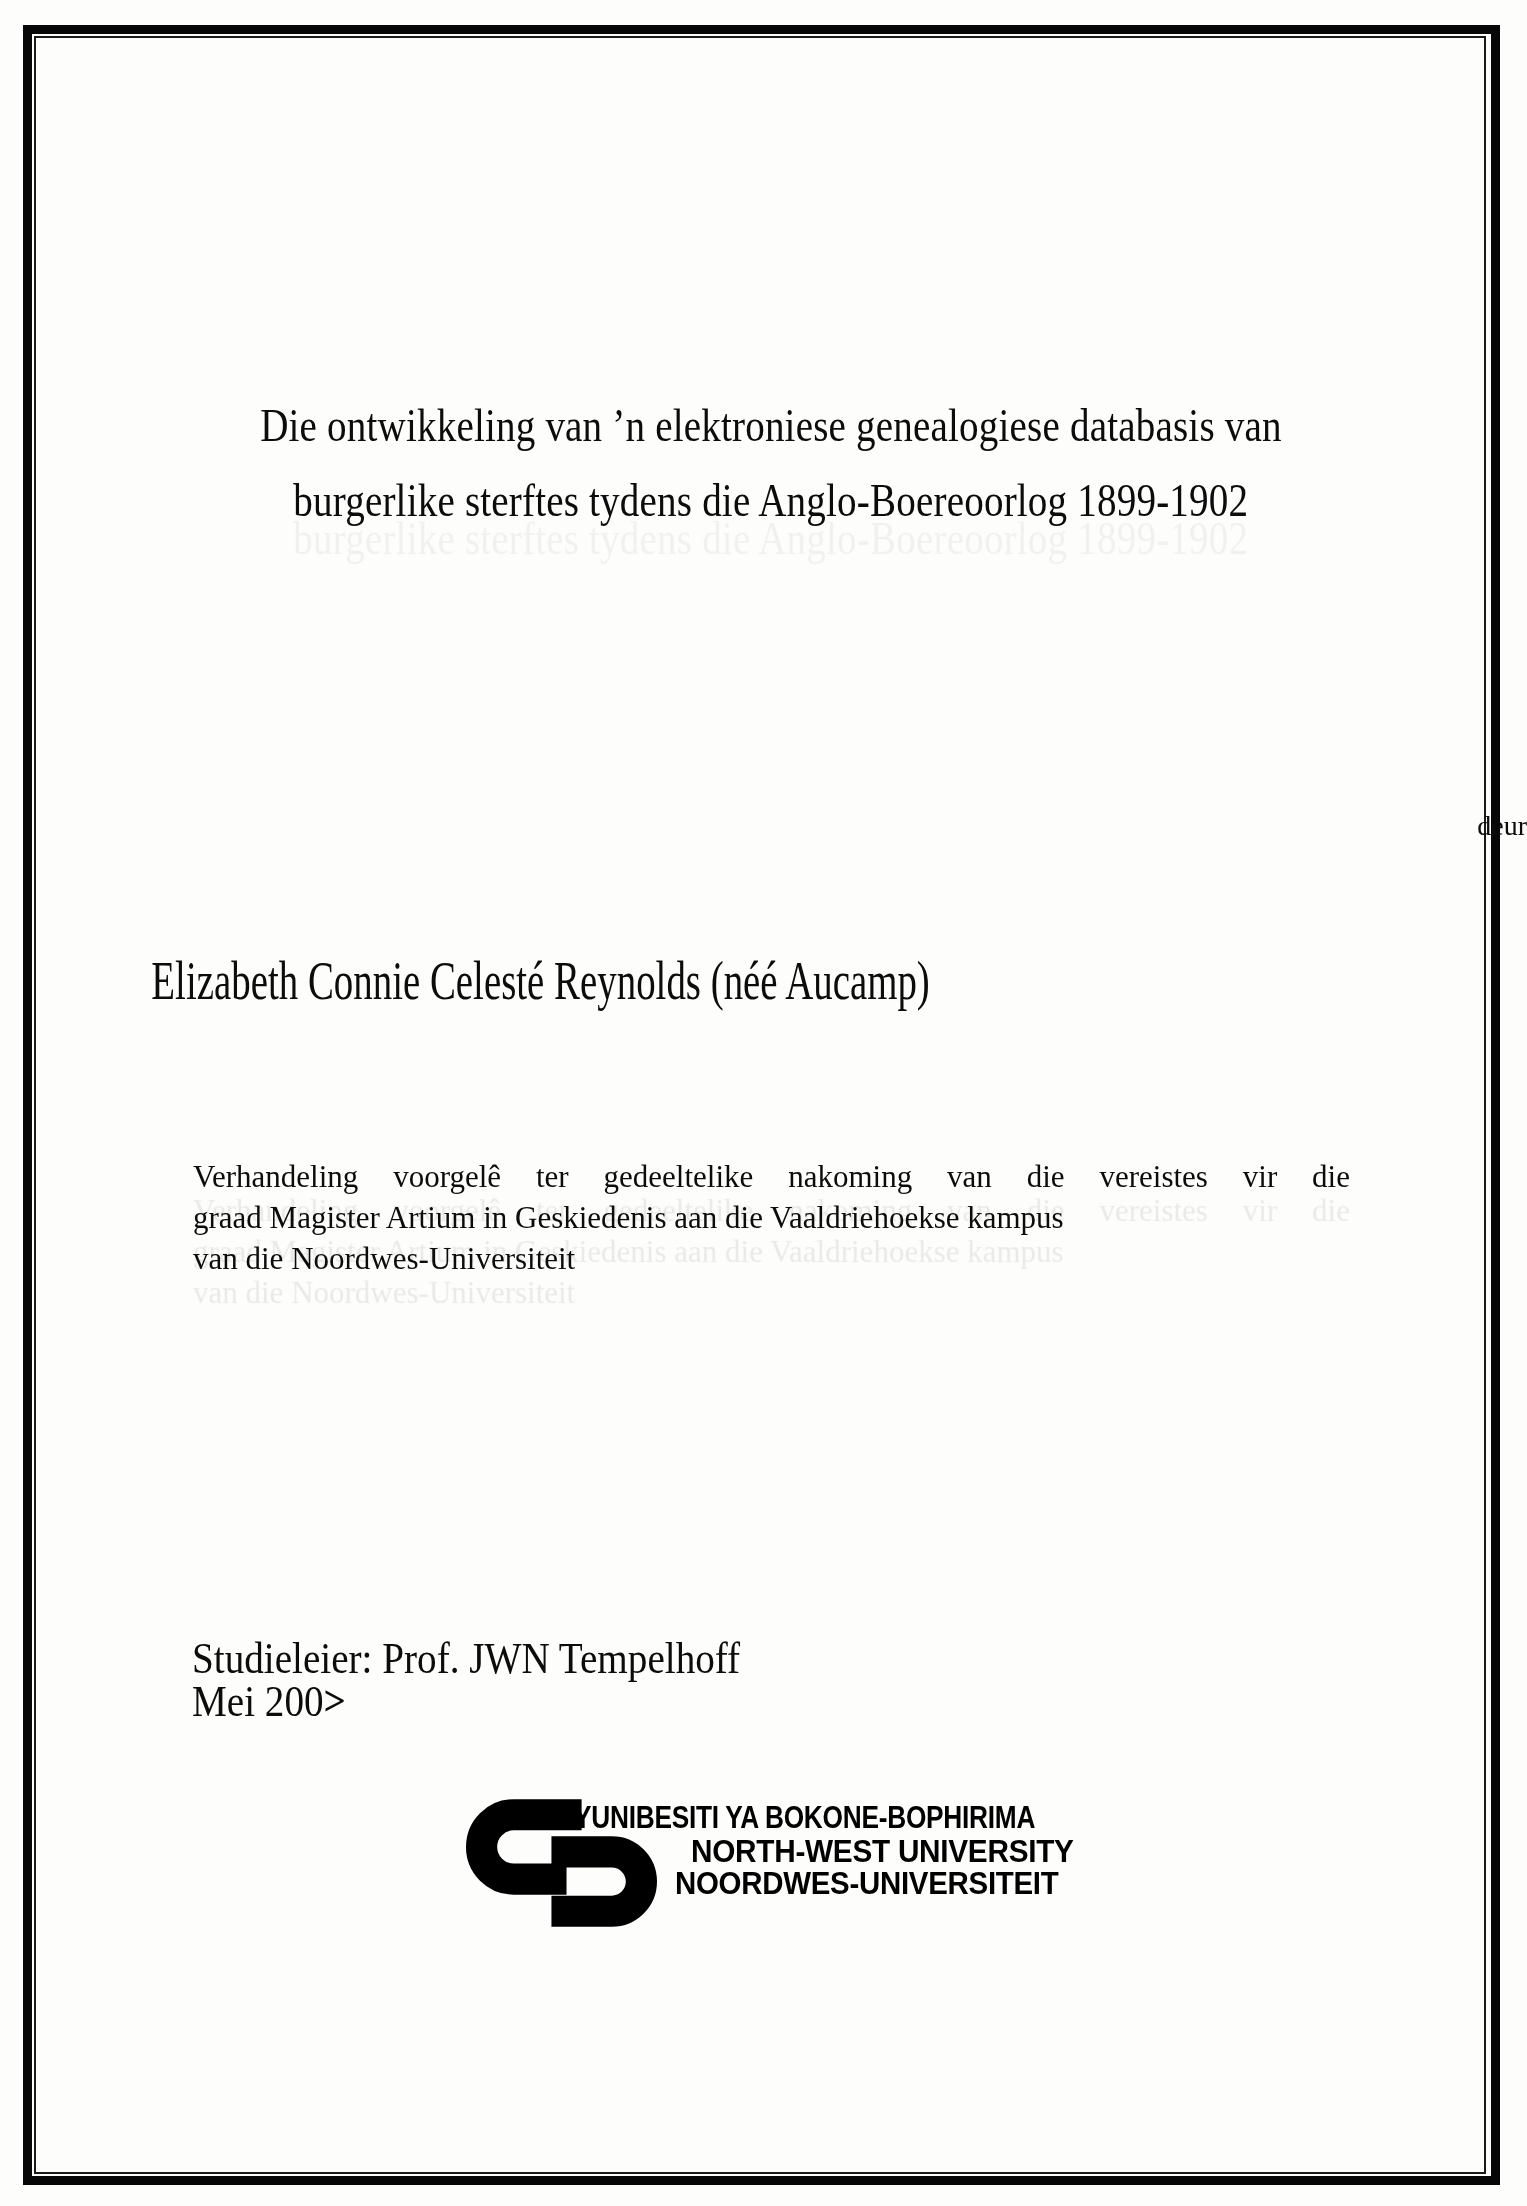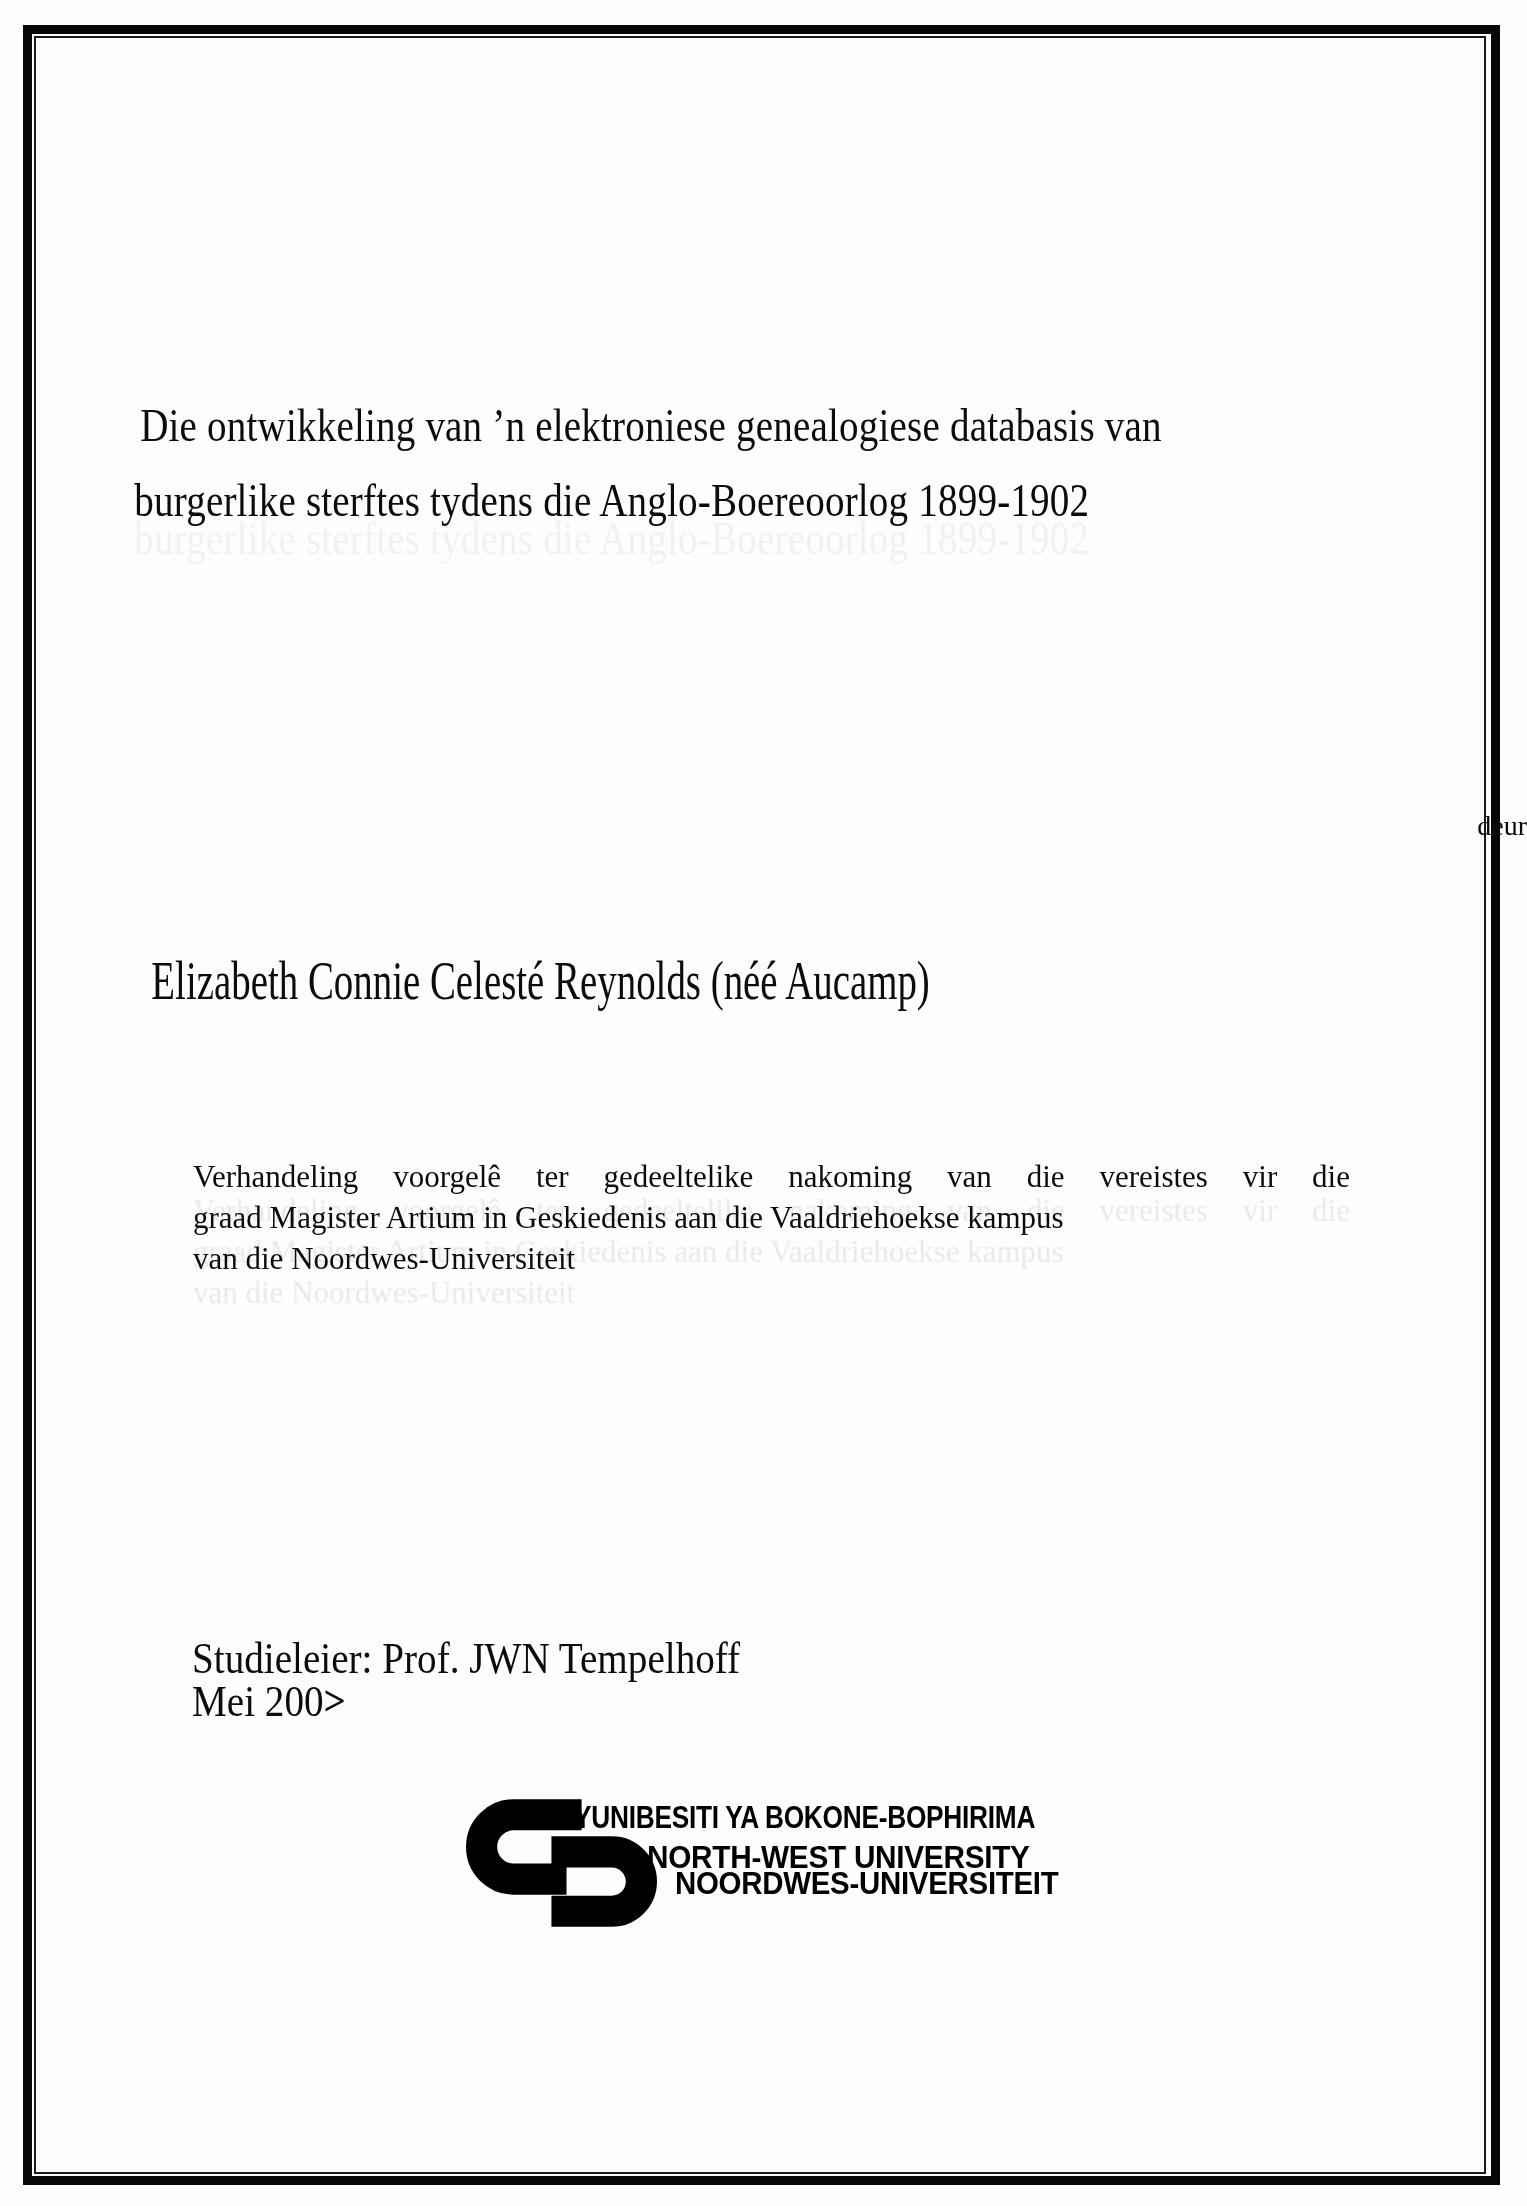--- a/index.html
+++ b/index.html
@@ -20,21 +20,21 @@
   }
   .border-inner {
     position: absolute; left: 34px; top: 36px; right: 41px; bottom: 32px;
     border: 2px solid #1a1a1a;
   }
 
   .abs { position: absolute; }
 
   
   .title-line {
-    left: 50px; right: 36px; 
+    left: 50px; right: 36px; text-align: center;
     font-size: 46px; line-height: 50px; white-space: nowrap;
     letter-spacing: 0.2px;
   }
   .title-line > span { display: inline-block; transform: scaleX(0.85); transform-origin: center top; }
   .title-1 { top: 401px; }
   .title-2 { top: 476px; text-shadow: 0 38px 1px rgba(0,0,0,0.05); }
 
   
   .byline {
     left: 0; right: 0; top: 806px; text-align: right;
@@ -66,21 +66,21 @@
 
   
   .logo-mark { left: 466px; top: 1799px; width: 191px; height: 128px; }
   .logo-text {
     font-family: "Liberation Sans", sans-serif;
     font-weight: 700; font-size: 32px; line-height: 34px;
     color: #000; white-space: nowrap; letter-spacing: -0.3px;
   }
   .logo-text > span { display: inline-block; transform-origin: left top; }
   .logo-l1 { left: 574px; top: 1800px; } .logo-l1 > span { transform: scaleX(0.82); }
-  .logo-l2 { left: 647px; top: 1834px; margin-top: 6px; } .logo-l2 > span { transform: scaleX(0.93); }
+  .logo-l2 { left: 691px; top: 1834px; } .logo-l2 > span { transform: scaleX(0.93); }
   .logo-l3 { left: 675px; top: 1866px; } .logo-l3 > span { transform: scaleX(0.92); }
 </style>
 </head>
 <body>
 
 <div class="page">
 
   <div class="border-outer"></div>
   <div class="border-inner"></div>
 

